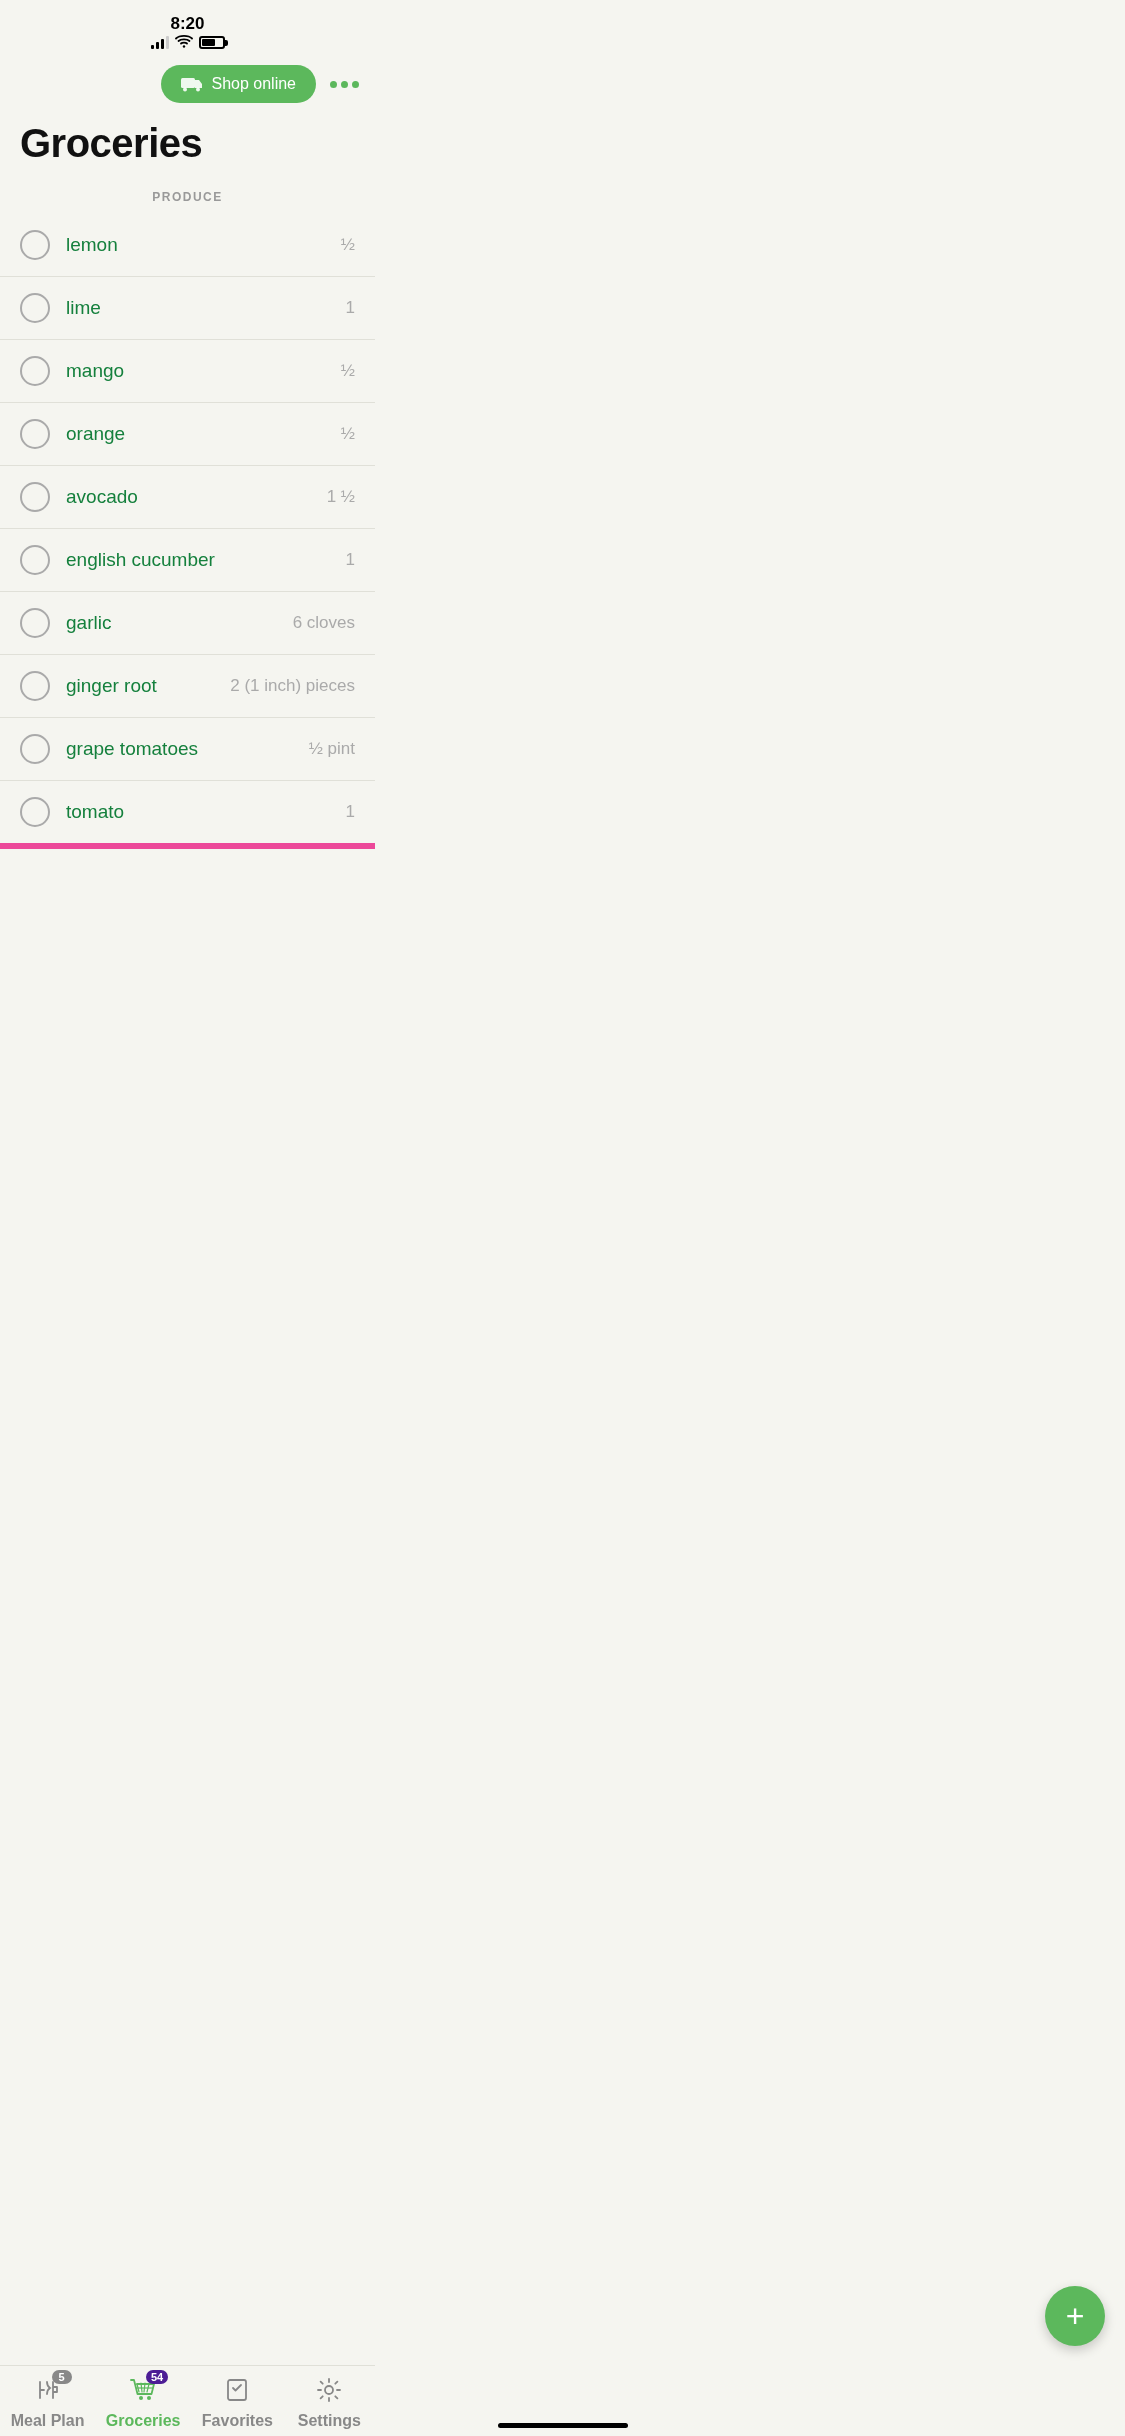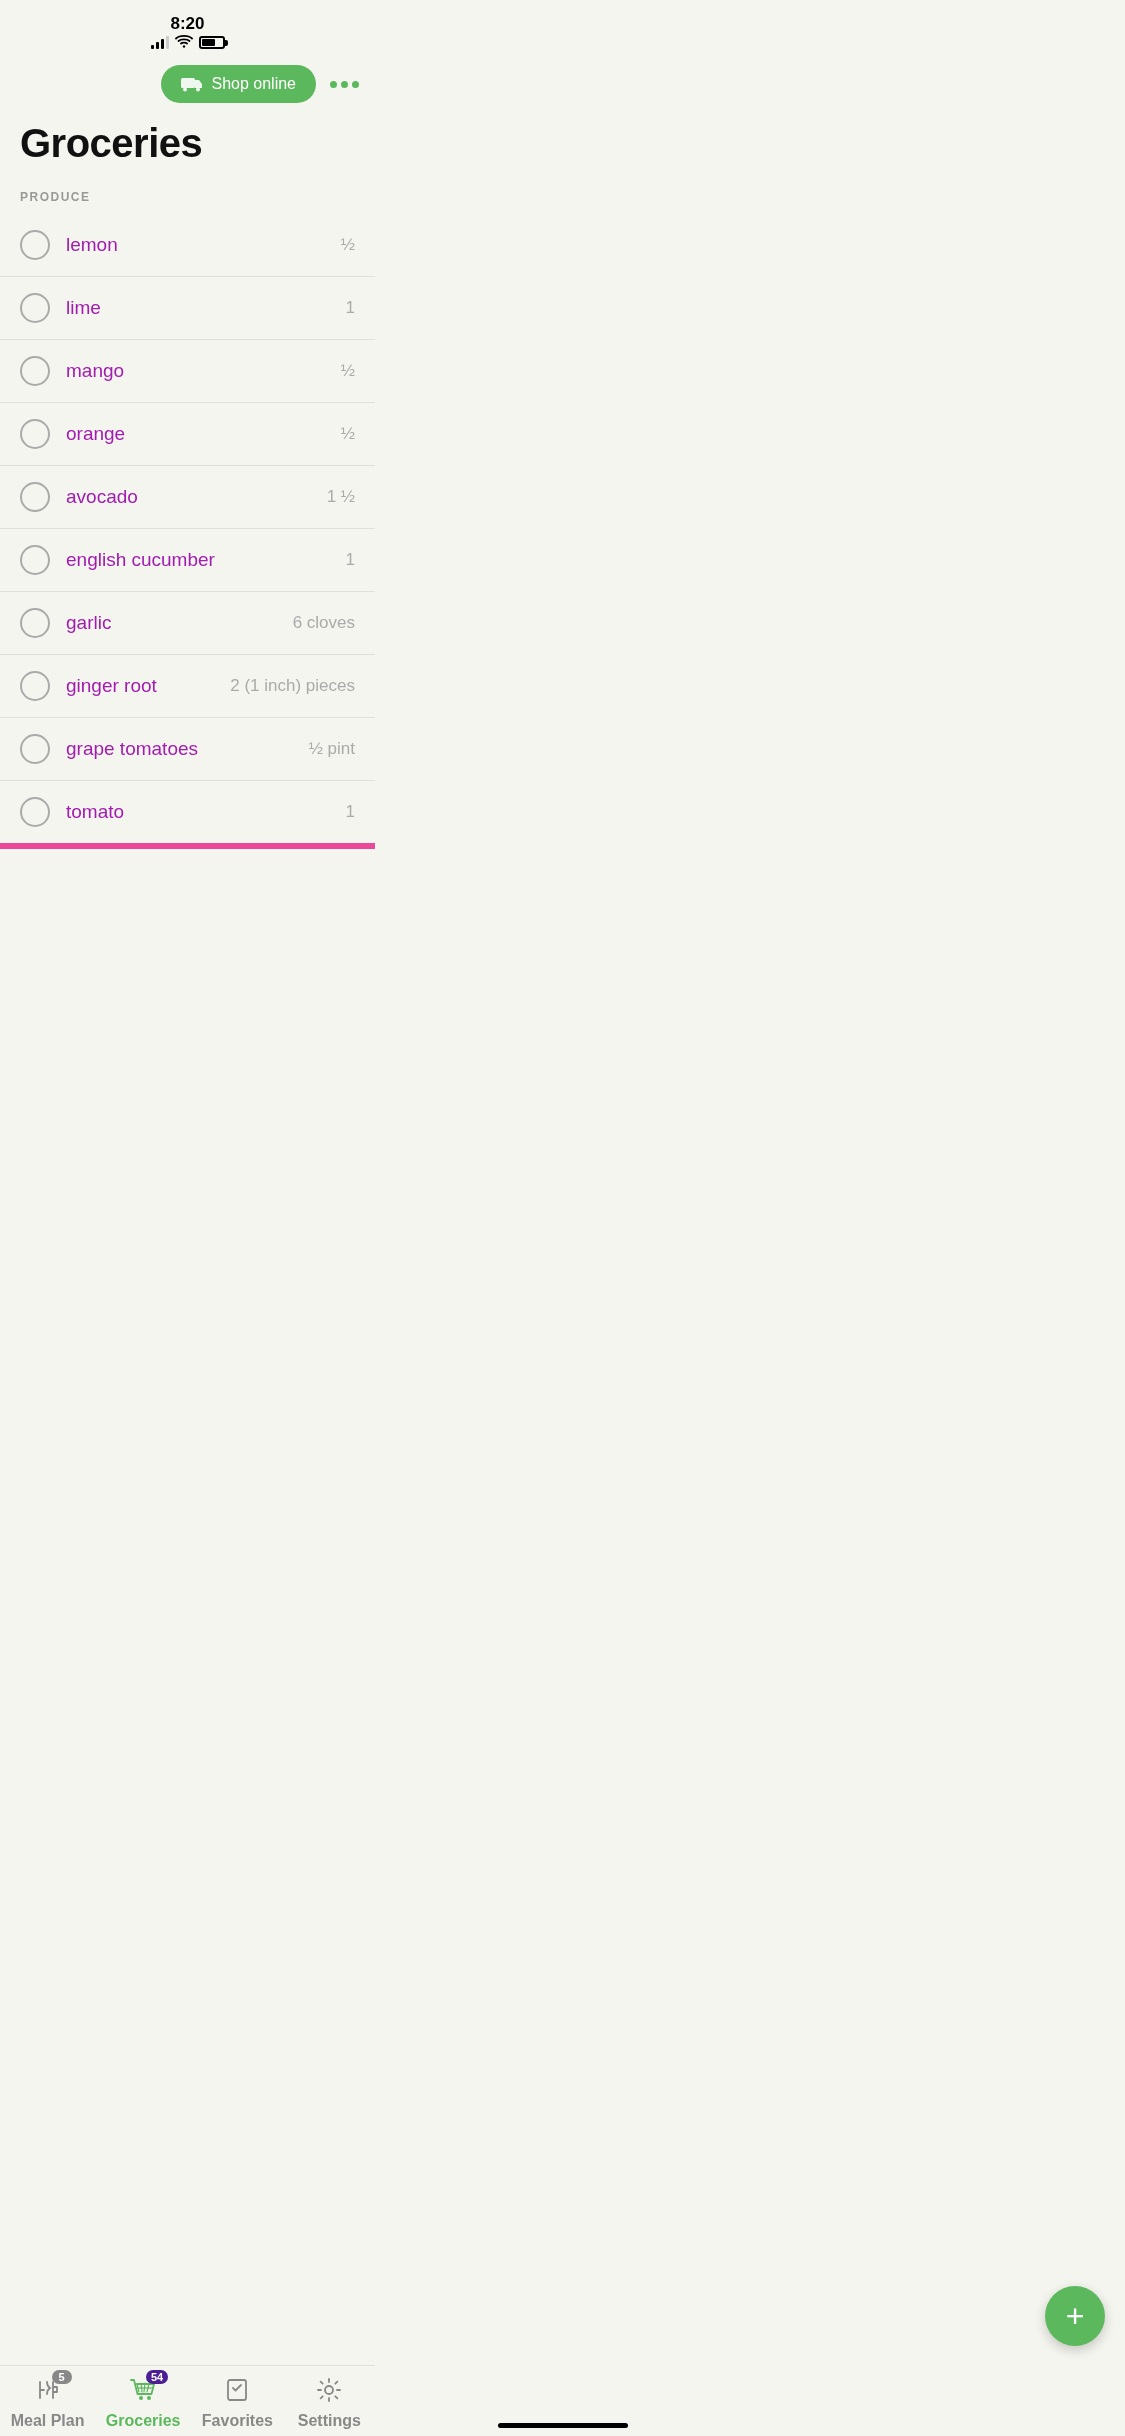--- a/index.html
+++ b/index.html
@@ -143,20 +143,21 @@
 
     
     .section-header {
       padding: 0 20px 10px 20px;
       font-size: 12px;
       font-weight: 700;
       color: #999;
       letter-spacing: 1.5px;
       text-transform: uppercase;
       background: #f5f5f0;
+      text-align: center;
     }
 
     
     .grocery-list {
       background: #f5f5f0;
       padding: 0 0;
     }
 
     .grocery-item {
       display: flex;
@@ -179,21 +180,21 @@
       background: transparent;
       flex-shrink: 0;
       margin-right: 16px;
       cursor: pointer;
     }
 
     .item-name {
       flex: 1;
       font-size: 19px;
       font-weight: 400;
-      color: #a21caf;
+      color: #15803d;
     }
 
     .item-qty {
       font-size: 17px;
       color: #aaa;
       font-weight: 400;
     }
 
     
     .fab {

